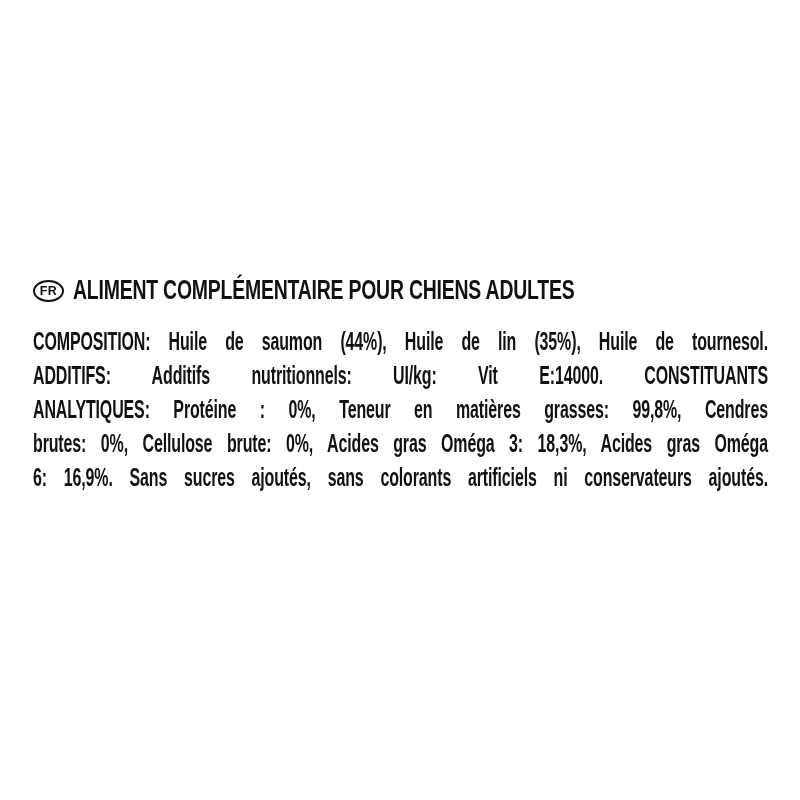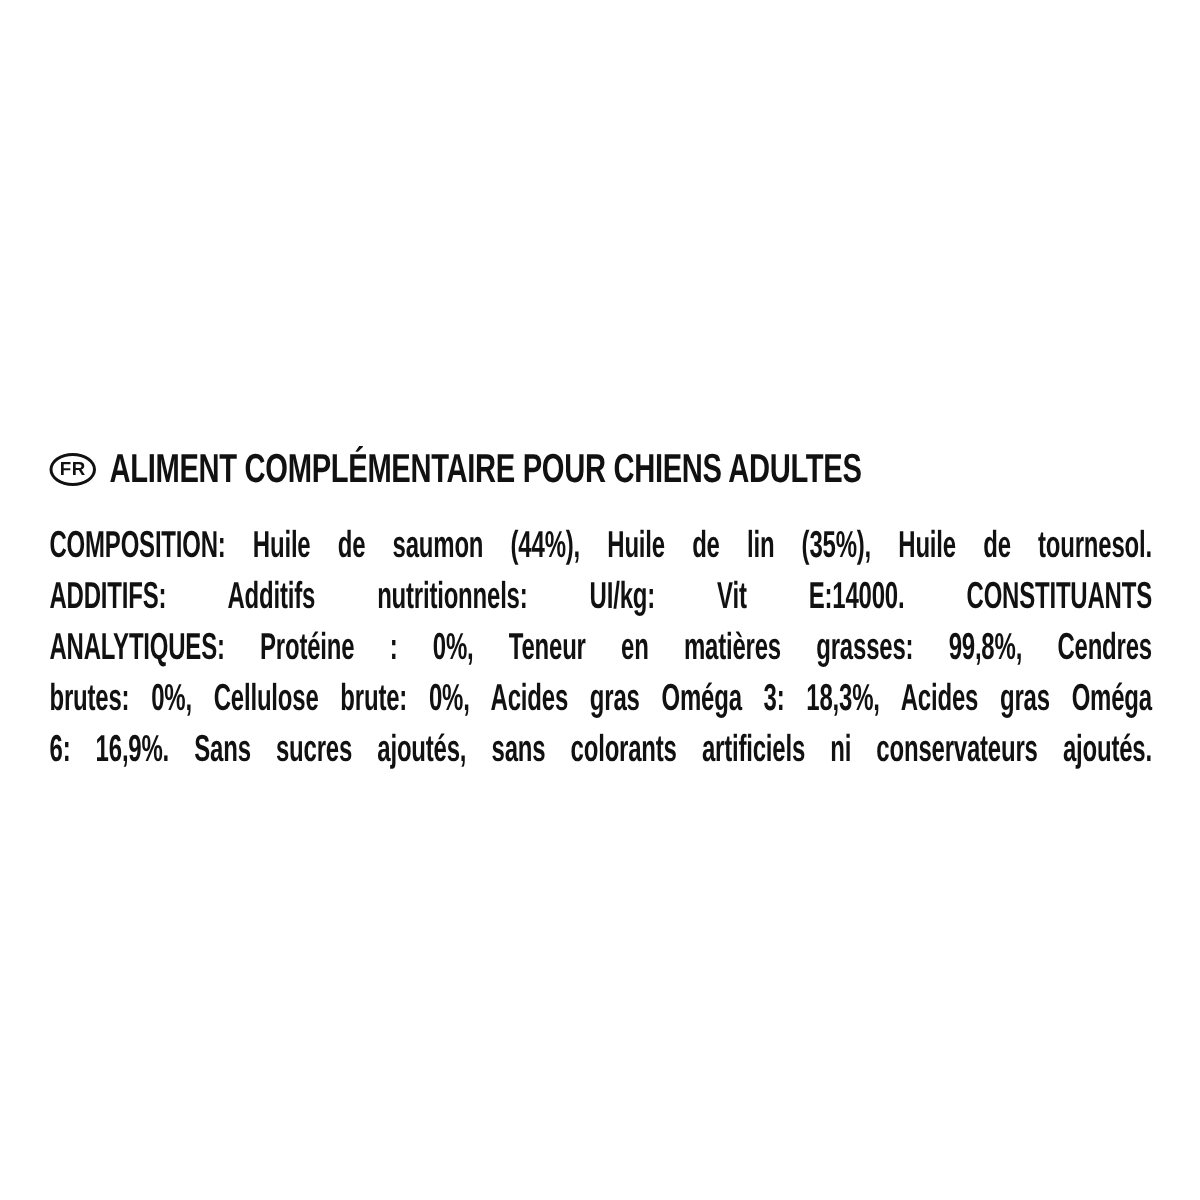--- a/index.html
+++ b/index.html
@@ -11,21 +11,21 @@
     height: 800px;
     background: #ffffff;
     overflow: hidden;
     position: relative;
     font-family: "Liberation Sans", "DejaVu Sans", sans-serif;
     color: #111111;
   }
   .label {
     position: absolute;
     left: 33px;
-    top: 299px;
+    top: 277px;
     width: 735px;
   }
   .header-row {
     display: flex;
     align-items: center;
     height: 27px;
   }
   .badge {
     flex: 0 0 auto;
     width: 31px;

